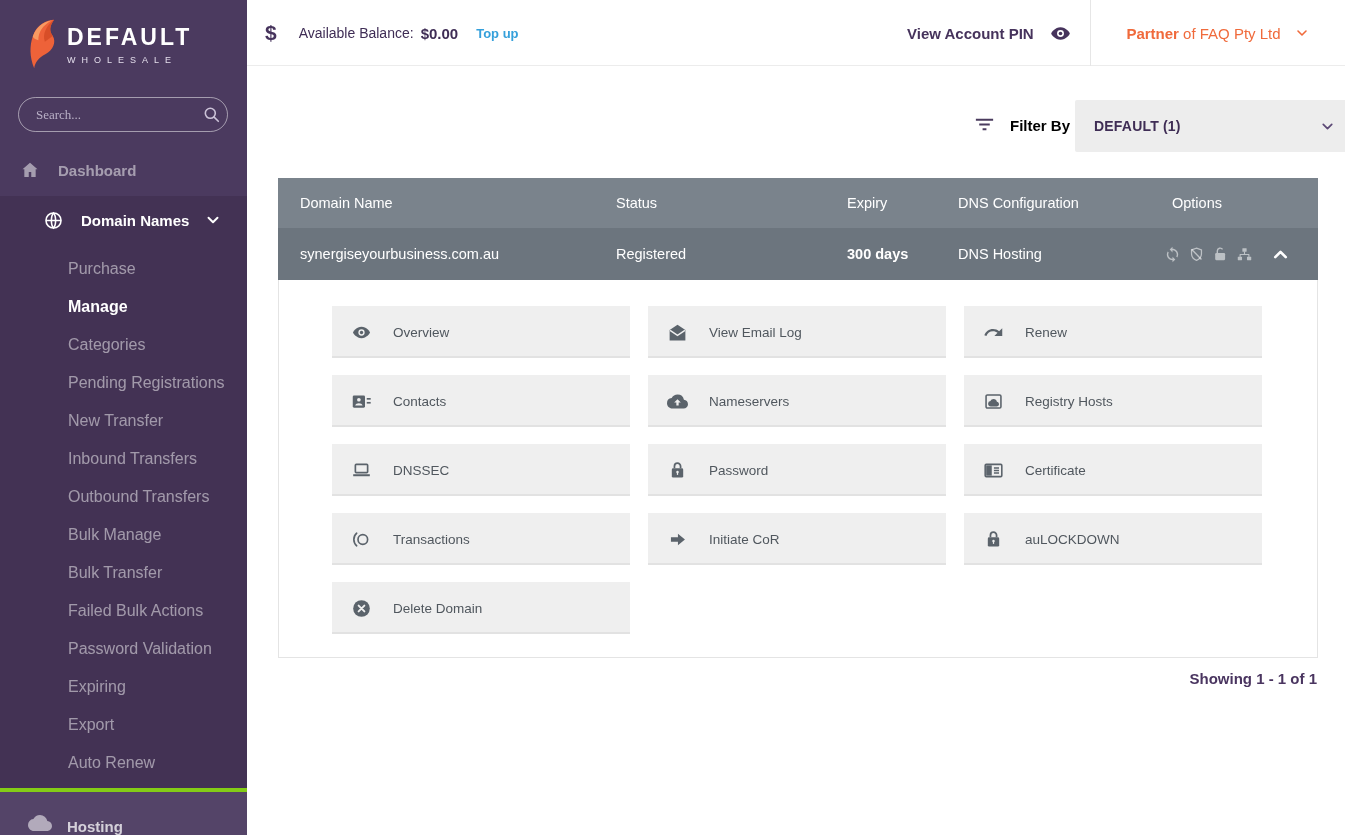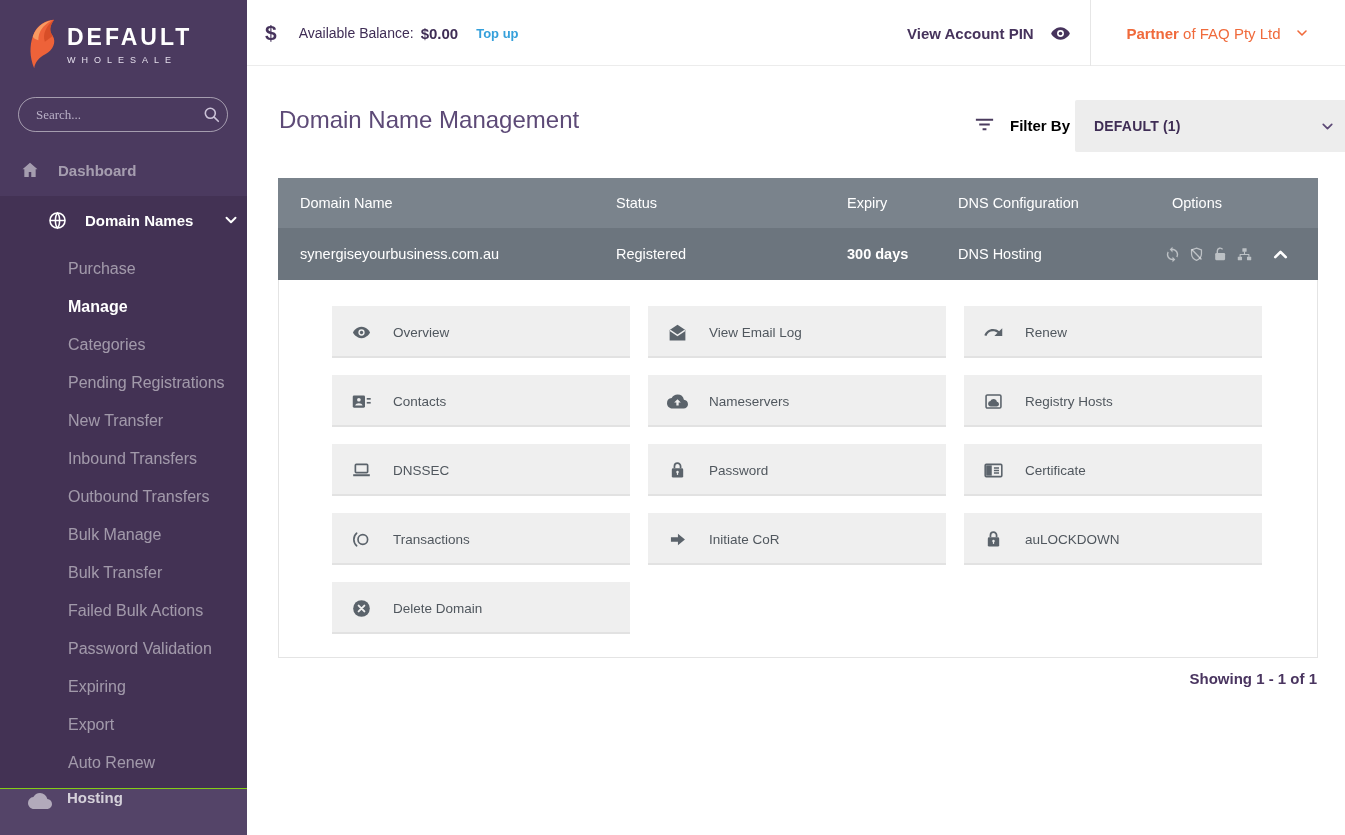--- a/index.html
+++ b/index.html
@@ -21,32 +21,32 @@
     color:#fff; font-size:13px; padding:0 6px 0 17px; font-family:Liberation Serif, serif; }
   .search-wrap input::placeholder { color:#B9B0C6; }
   .search-wrap .sicon { width:19px; height:19px; color:#CCC3D8; margin-right:13px; flex:none; }
 
   .nav-dashboard { position:absolute; left:0; top:148px; width:218px; height:44px;
     display:flex; align-items:center; padding-left:20px; cursor:pointer; }
   .nav-dashboard svg { width:20px; height:20px; color:rgba(255,255,255,.5); }
   .nav-dashboard .lbl { margin-left:18px; color:rgba(255,255,255,.5); font-size:15px; font-weight:700; }
 
   .nav-section { position:absolute; left:0; top:196px; width:247px; height:592px; background:#433254; }
-  .section-head { position:relative; height:48px; display:flex; align-items:center; padding-left:29px; cursor:pointer;margin-left:18px; }
+  .section-head { position:relative; height:48px; display:flex; align-items:center; padding-left:43px; cursor:pointer; }
   .section-head svg.globe { width:21px; height:21px; color:#fff; }
   .section-head .lbl { margin-left:17px; color:#fff; font-size:15px; font-weight:700; }
   .section-head .chev { position:absolute; left:204px; width:18px; height:18px; color:#fff; }
 
   .sub { position:absolute; left:68px; top:54px; list-style:none; }
   .sub li { height:38px; display:flex; align-items:center; font-size:16px;
     color:rgba(255,255,255,.5); cursor:pointer; white-space:nowrap; }
   .sub li.active { color:#fff; font-weight:700; }
 
   .nav-hosting { position:absolute; left:0; top:788px; width:247px; height:47px; background:#544468;
-    border-top:1px solid #84cc16; display:flex; align-items:flex-start; padding-left:28px; cursor:pointer; }
+    border-top:4px solid #84cc16; display:flex; align-items:flex-end; padding-left:28px; cursor:pointer; }
   .nav-hosting svg { width:24px; height:24px; color:rgba(255,255,255,.55); }
   .nav-hosting .lbl { margin-left:15px; color:rgba(255,255,255,.75); font-size:15px; font-weight:700; }
 
   
   .topbar { position:absolute; left:247px; top:0; width:1098px; height:66px; background:#fff;
     border-bottom:1px solid #ececec; }
   .balance { position:absolute; left:18px; top:0; height:66px; display:flex; align-items:center; }
   .dollar { font-size:21px; font-weight:700; color:#46335C; }
   .bal-label { margin-left:22px; font-size:14px; color:#3F2D55; }
   .bal-value { margin-left:7px; font-size:15px; font-weight:700; color:#3F2D55; }
@@ -180,21 +180,20 @@
     </div>
     <div class="topdivider"></div>
     <div class="partner">
       <span class="txt"><b>Partner</b><span> of FAQ Pty Ltd</span></span>
       <svg viewBox="0 0 24 24" fill="none" stroke="currentColor" stroke-width="2.4" stroke-linecap="round" stroke-linejoin="round">
         <path d="M6 9l6 6 6-6"></path>
       </svg>
     </div>
   </div>
 
-  <h1 class="page-title">Domain Name Management</h1>
 
   <svg class="filter-icon" viewBox="0 0 24 24" fill="currentColor">
     <path d="M3 6h18v2.1H3zM6.5 11h11v2.1h-11zM10 16h4v2.1h-4z"></path>
   </svg>
   <div class="filter-label">Filter By</div>
   <div class="filter-select">
     <span class="val">DEFAULT (1)</span>
     <svg viewBox="0 0 24 24" fill="none" stroke="currentColor" stroke-width="2.4" stroke-linecap="round" stroke-linejoin="round">
       <path d="M6 9l6 6 6-6"></path>
     </svg>

